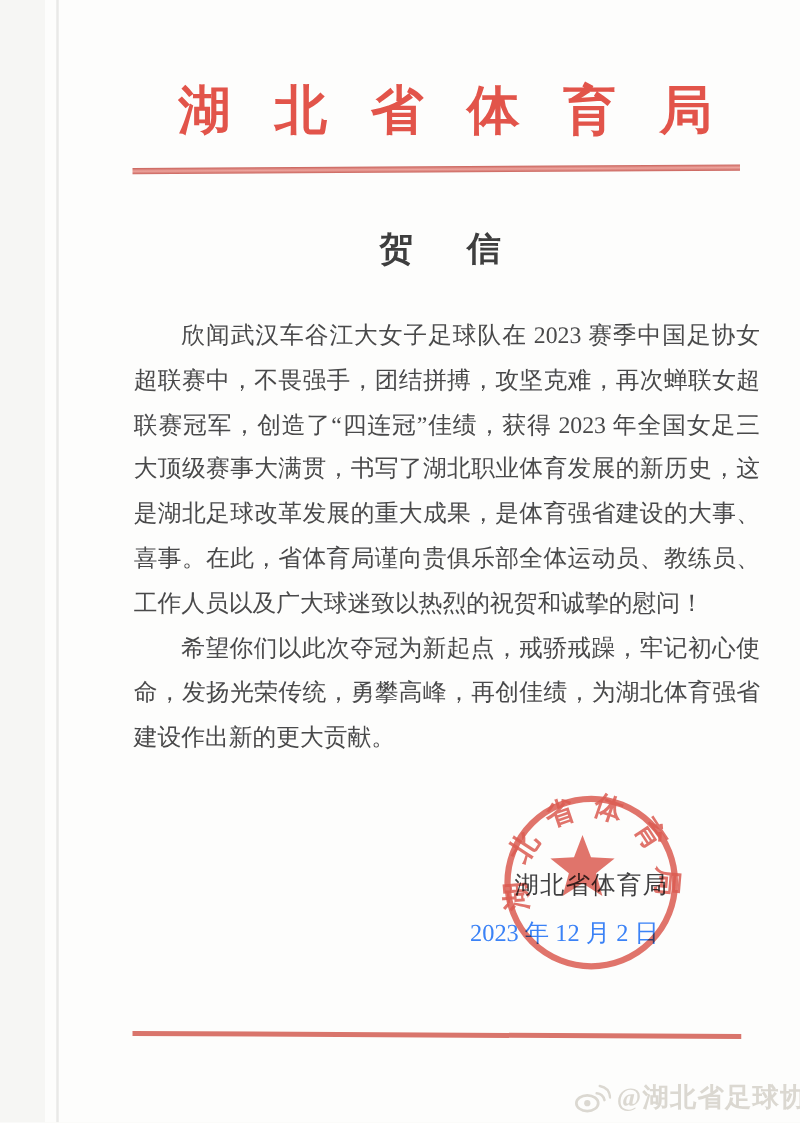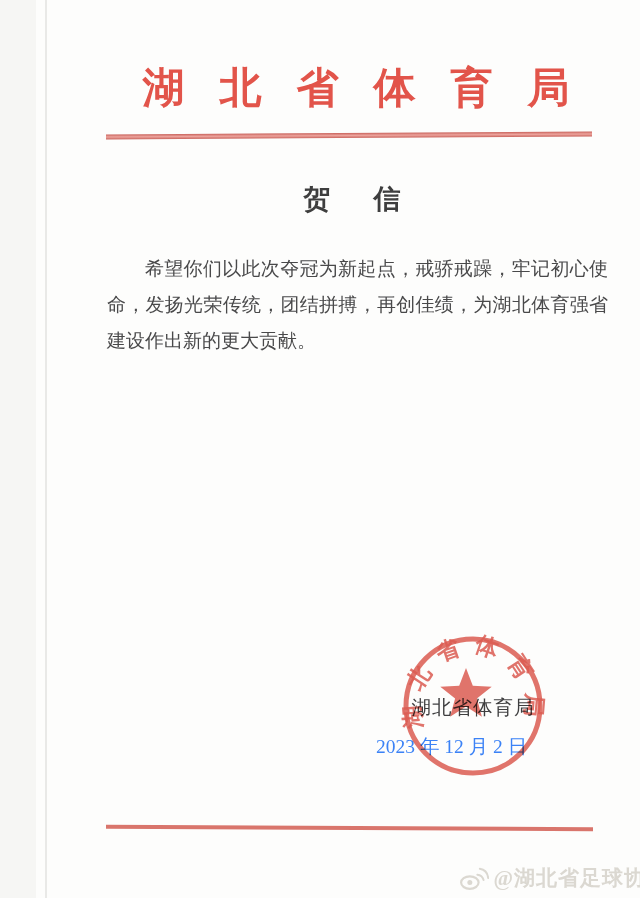--- a/index.html
+++ b/index.html
@@ -101,21 +101,22 @@
   <div class="edge-left"></div>
   <div class="edge-right"></div>
 
   <div class="letterhead">湖北省体育局</div>
 
   <div class="head-rule"></div>
 
   <div class="letter-title">贺　信</div>
 
   <div class="body-text">
-    <p class="indent">希望你们以此次夺冠为新起点，戒骄戒躁，牢记初心使命，发扬光荣传统，团结拼搏，再创佳绩，为湖北体育强省建设作出新的更大贡献。</p>
+    <p class="indent">欣闻武汉车谷江大女子足球队在 2023 赛季中国足协女超联赛中，不畏强手，团结拼搏，攻坚克难，再次蝉联女超联赛冠军，创造了“四连冠”佳绩，获得 2023 年全国女足三大顶级赛事大满贯，书写了湖北职业体育发展的新历史，这是湖北足球改革发展的重大成果，是体育强省建设的大事、喜事。在此，省体育局谨向贵俱乐部全体运动员、教练员、工作人员以及广大球迷致以热烈的祝贺和诚挚的慰问！</p>
+    <p class="indent">希望你们以此次夺冠为新起点，戒骄戒躁，牢记初心使命，发扬光荣传统，勇攀高峰，再创佳绩，为湖北体育强省建设作出新的更大贡献。</p>
   </div>
 
   <div class="signature">湖北省体育局</div>
 
   <div class="sign-date">2023 年 12 月 2 日</div>
 
   <svg class="seal" viewBox="0 0 170 170">
     <defs>
       <path id="sealArc" d="M 41.6 115.4 A 53 53 0 1 1 128.4 115.4" fill="none"></path>
     </defs>

